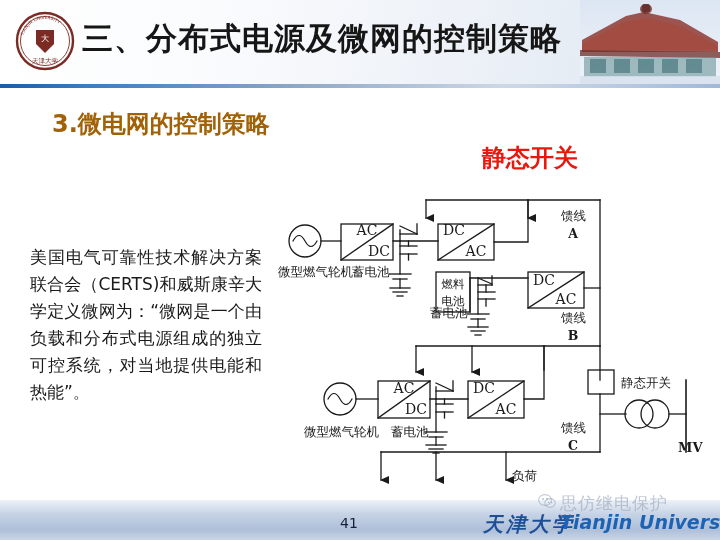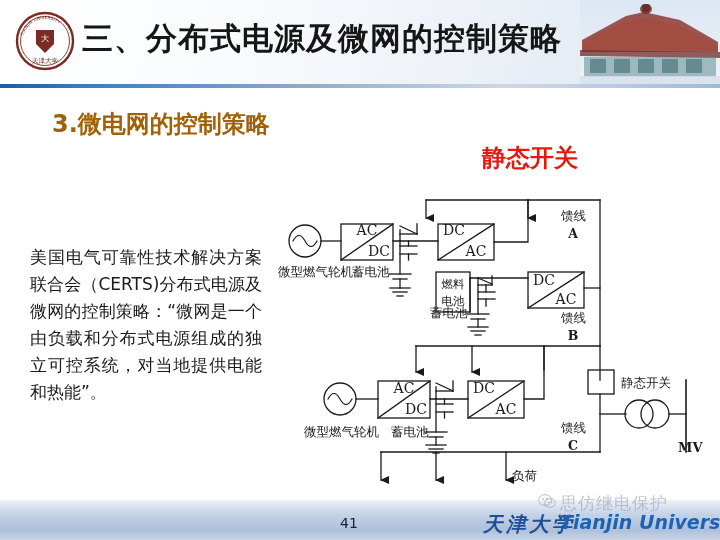--- a/index.html
+++ b/index.html
@@ -171,21 +171,21 @@
         <text x="31" y="53" font-size="6.5" fill="#7b2a24" text-anchor="middle" font-family="DejaVu Sans, sans-serif">天津大学</text>
       </svg>
     </div>
 
     <div id="header-title">三、分布式电源及微网的控制策略</div>
   </div>
   <div id="header-divider"></div>
 
   <div id="subtitle1">3.微电网的控制策略</div>
   <div id="red-title">静态开关</div>
-  <div id="paragraph">美国电气可靠性技术解决方案联合会（CERTS)分布式电源及微网的控制策略：“微网是一个由负载和分布式电源组成的独立可控系统，对当地提供电能和热能”。</div>
+  <div id="paragraph">美国电气可靠性技术解决方案联合会（CERTS)和威斯康辛大学定义微网为：“微网是一个由负载和分布式电源组成的独立可控系统，对当地提供电能和热能”。</div>
 
   <div id="diagram">
     <svg width="442" height="312" viewBox="0 0 442 312">
       <defs>
         <marker id="arrowDown" markerWidth="10" markerHeight="10" refX="5" refY="8" orient="auto" markerUnits="userSpaceOnUse">
           <path d="M1,0 L9,0 L5,9 Z" fill="#1a1a1a"></path>
         </marker>
       </defs>
 
       <g fill="none" stroke="#1a1a1a" stroke-width="1.3" stroke-linecap="square">

